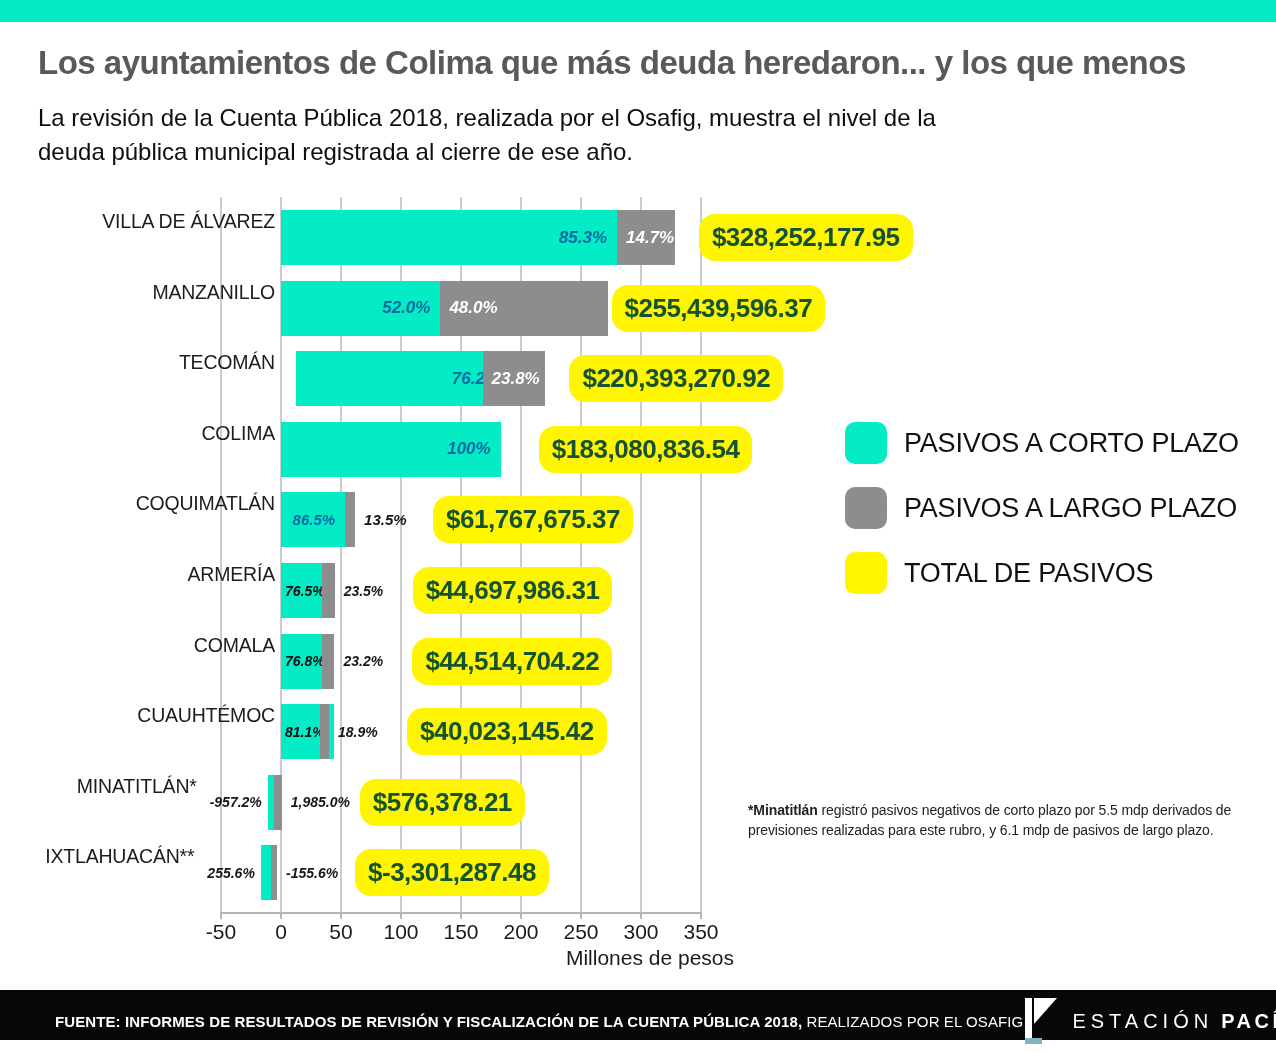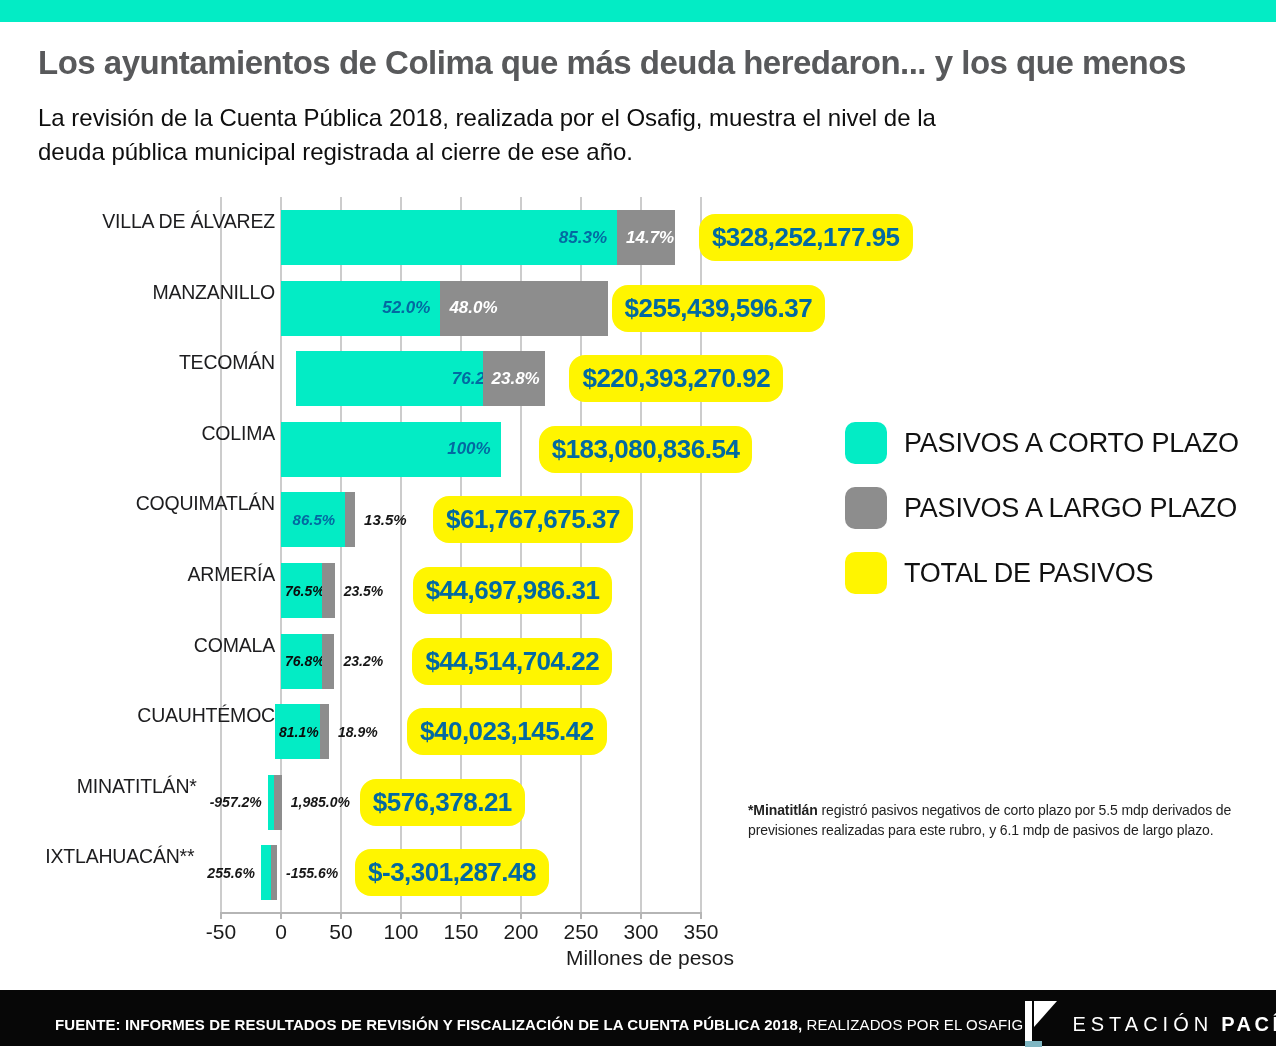--- a/index.html
+++ b/index.html
@@ -26,32 +26,32 @@
   .in-teal-r{right:0;color:#0369a1;padding-right:10px;}
   .in-teal-l{left:0;color:#0b0b0b;padding-left:4px;}
   .in-gray{left:9px;color:#ffffff;}
   .out-right{color:#161616;}
   .labelgroup{position:absolute;top:0;height:100%;display:flex;white-space:nowrap;}
   .muni{font-size:19.5px;letter-spacing:-0.2px;color:#1d1d1f;}
   .out-left{position:static;height:auto;margin-left:13px;color:#161616;
             font-weight:bold;font-style:italic;display:flex;align-items:center;}
   .pill{position:absolute;top:4px;height:47px;display:flex;align-items:center;
         background:var(--yellow);border-radius:16px;padding:0 13px;
-        font-size:26px;font-weight:bold;letter-spacing:-0.5px;color:#0369a1;white-space:nowrap;}
+        font-size:26px;font-weight:bold;letter-spacing:-0.5px;color:#14532d;white-space:nowrap;}
 
   .legend{position:absolute;left:845px;top:422px;}
   .legend-item{display:flex;align-items:center;height:42px;margin-bottom:23px;}
   .swatch{width:42px;height:42px;border-radius:10px;margin-right:17px;flex:0 0 auto;}
   .legend-label{font-size:27px;letter-spacing:-0.2px;color:#111;}
 
   .footnotes{position:absolute;left:748px;top:800px;width:520px;font-size:14px;
              line-height:20px;letter-spacing:-0.1px;color:#222;}
   .footnotes p{margin:0 0 17px;}
 
-  .footer{position:absolute;left:0;top:990px;width:100%;height:56px;background:#070707;
+  .footer{position:absolute;left:0;top:990px;width:100%;height:50px;background:#070707;
           display:flex;align-items:center;justify-content:space-between;
           padding:12px 38px 0 55px;box-sizing:border-box;}
   .source{color:#fff;font-size:15px;letter-spacing:0.1px;white-space:nowrap;}
   .logo{display:flex;align-items:center;color:#fff;}
   .logo svg{margin-right:13px;display:block;}
   .logo-light{font-size:20px;letter-spacing:5px;font-weight:400;}
   .logo-bold{font-size:20px;letter-spacing:3.5px;font-weight:bold;margin-left:8px;}
 </style>
 </head>
 <body>
@@ -168,21 +168,21 @@
           <div class="pct in-teal-l" style="font-size: 14px;">76.8%</div>
         </div>
         <div class="seg gray-seg" style="left: 322.028px; width: 12.396px;"></div>
         <div class="labelgroup" style="right: 1001px;">
           <div class="muni">COMALA</div>
         </div>
         <div class="pct out-right" style="font-size: 14px; left: 343.424px;">23.2%</div>
         <div class="pill" style="left: 412.424px;">$44,514,704.22</div>
       </div>
       <div class="bar-row" style="top: 704.2px; height: 55px;">
-        <div class="seg teal-seg" style="left: 275px; width: 53px;">
+        <div class="seg teal-seg" style="left: 281px; width: 53px;">
           <div class="pct in-teal-l" style="font-size: 14px;">81.1%</div>
         </div>
         <div class="seg gray-seg" style="left: 319.952px; width: 9.072px;"></div>
         <div class="labelgroup" style="right: 1001px;">
           <div class="muni">CUAUHTÉMOC</div>
         </div>
         <div class="pct out-right" style="font-size: 14px; left: 338.024px;">18.9%</div>
         <div class="pill" style="left: 407.024px;">$40,023,145.42</div>
       </div>
       <div class="bar-row" style="top: 774.8px; height: 55px;">

